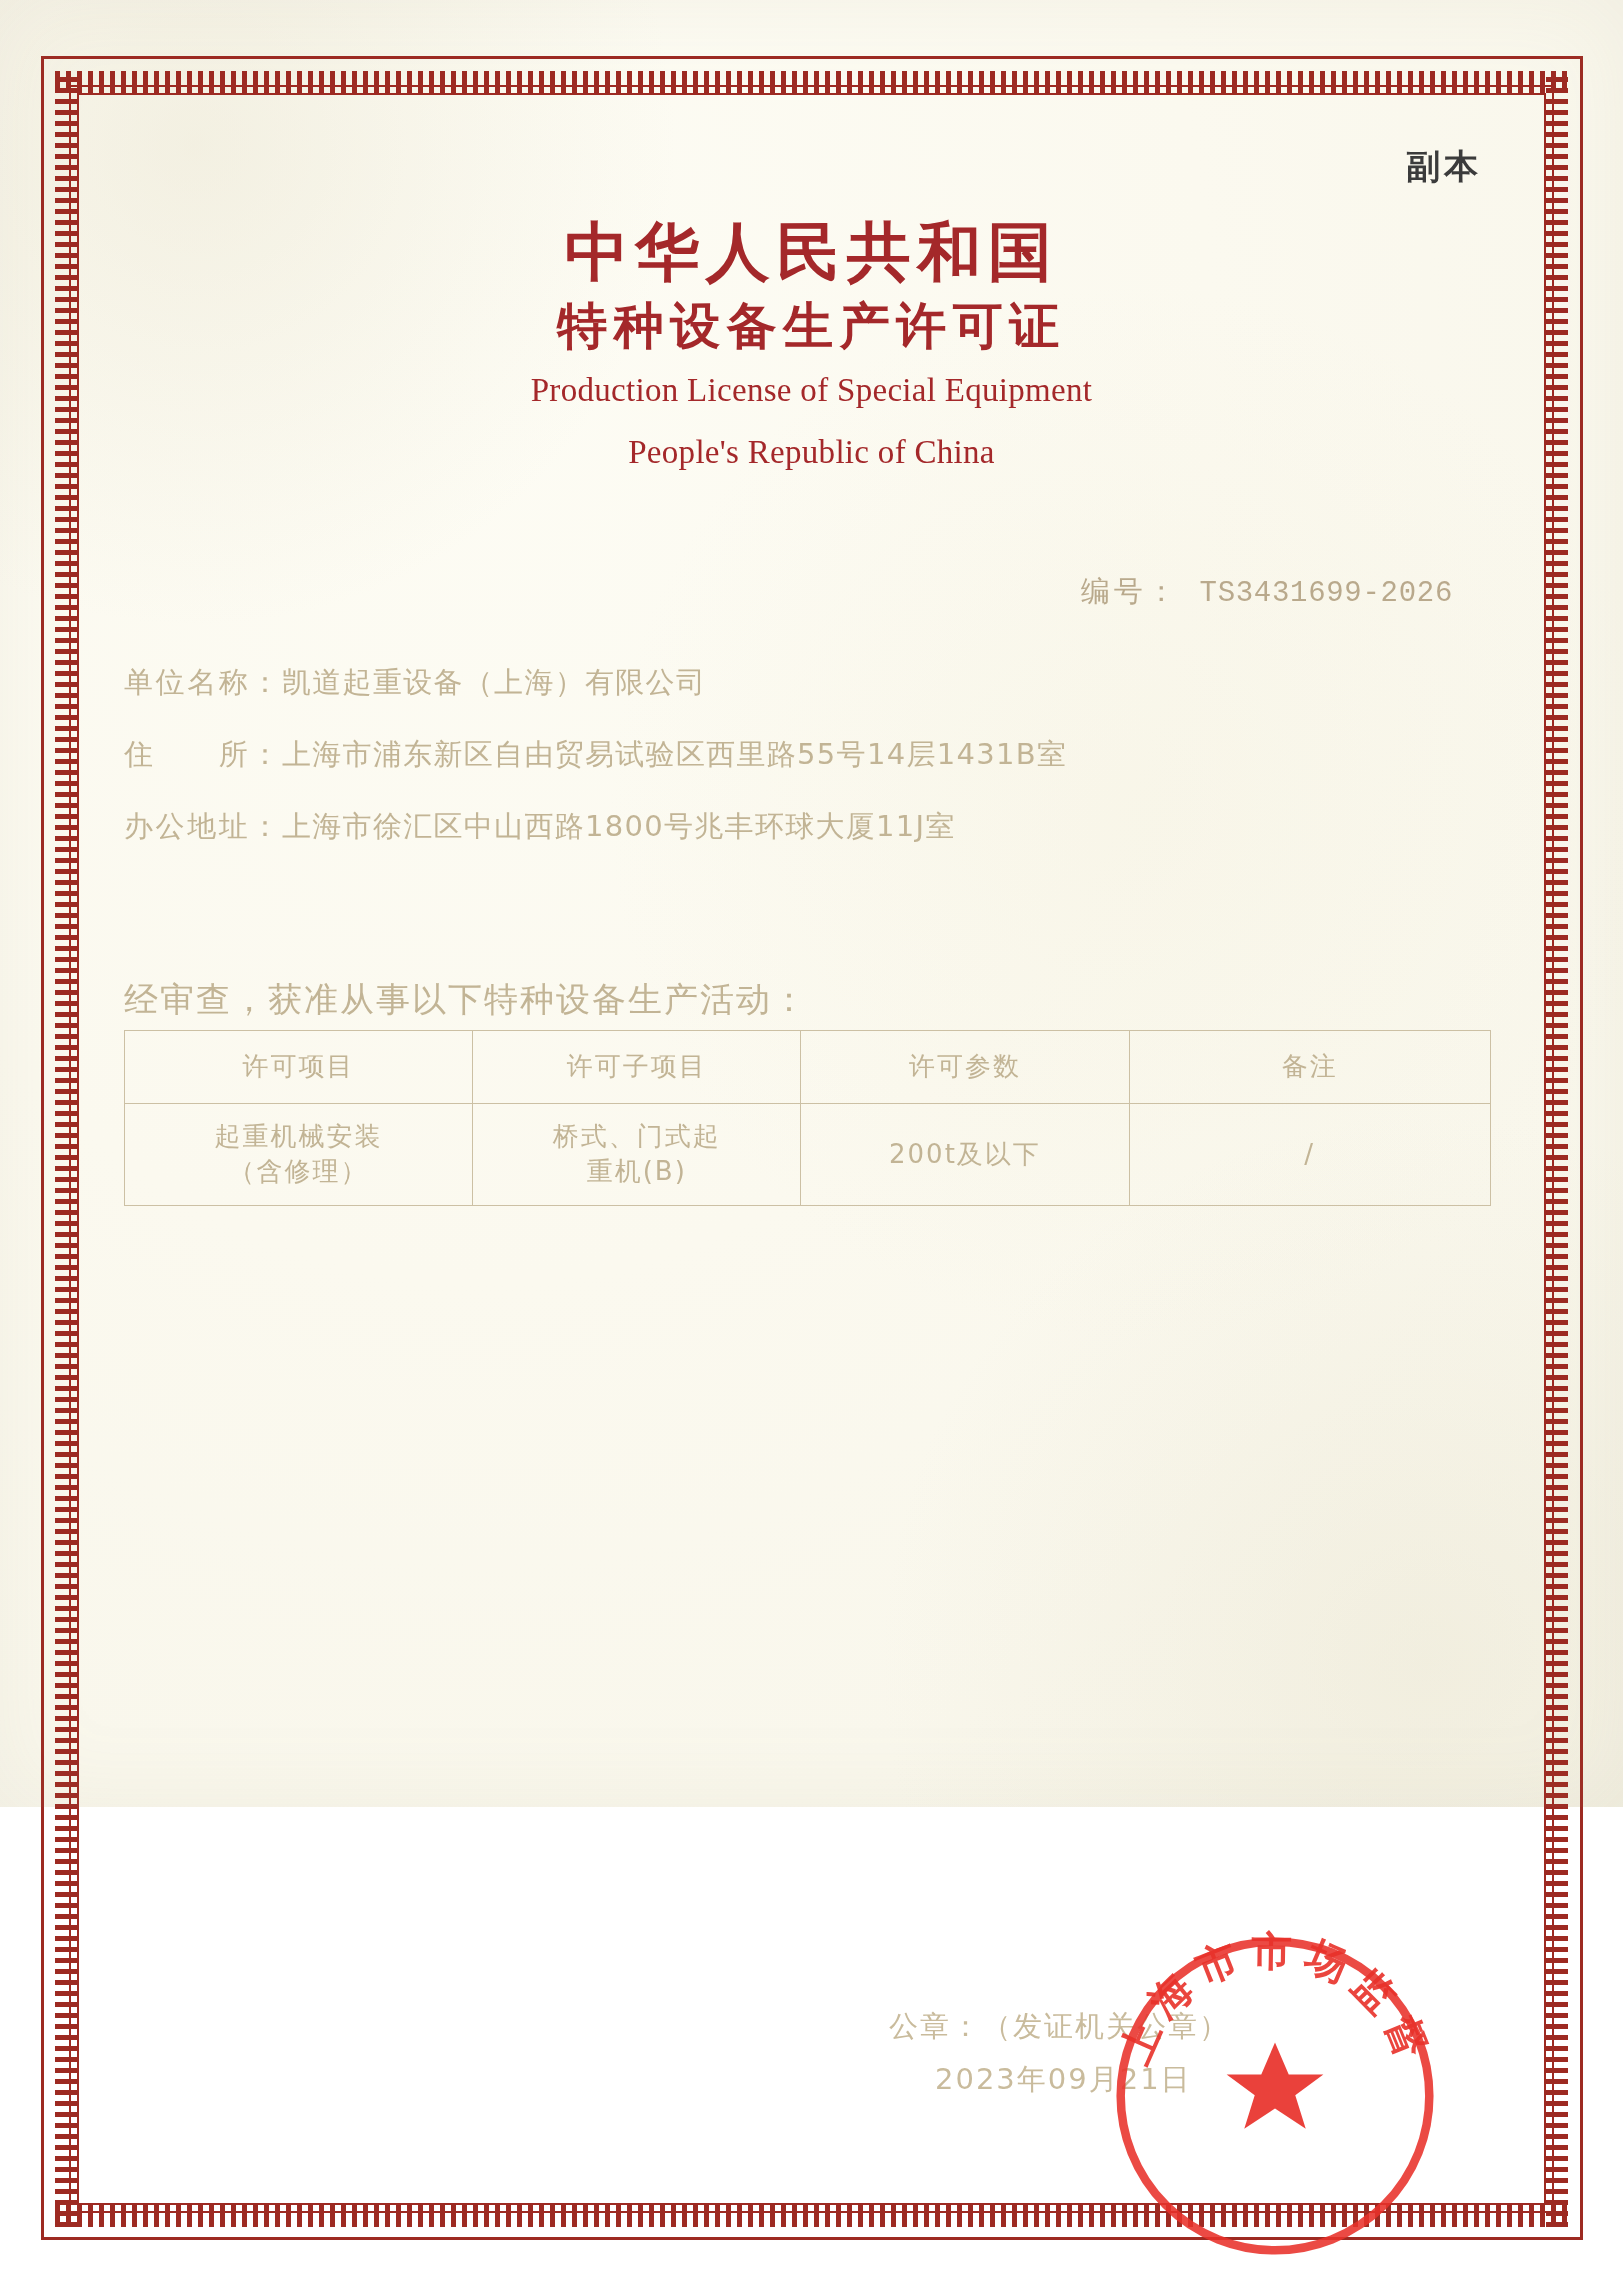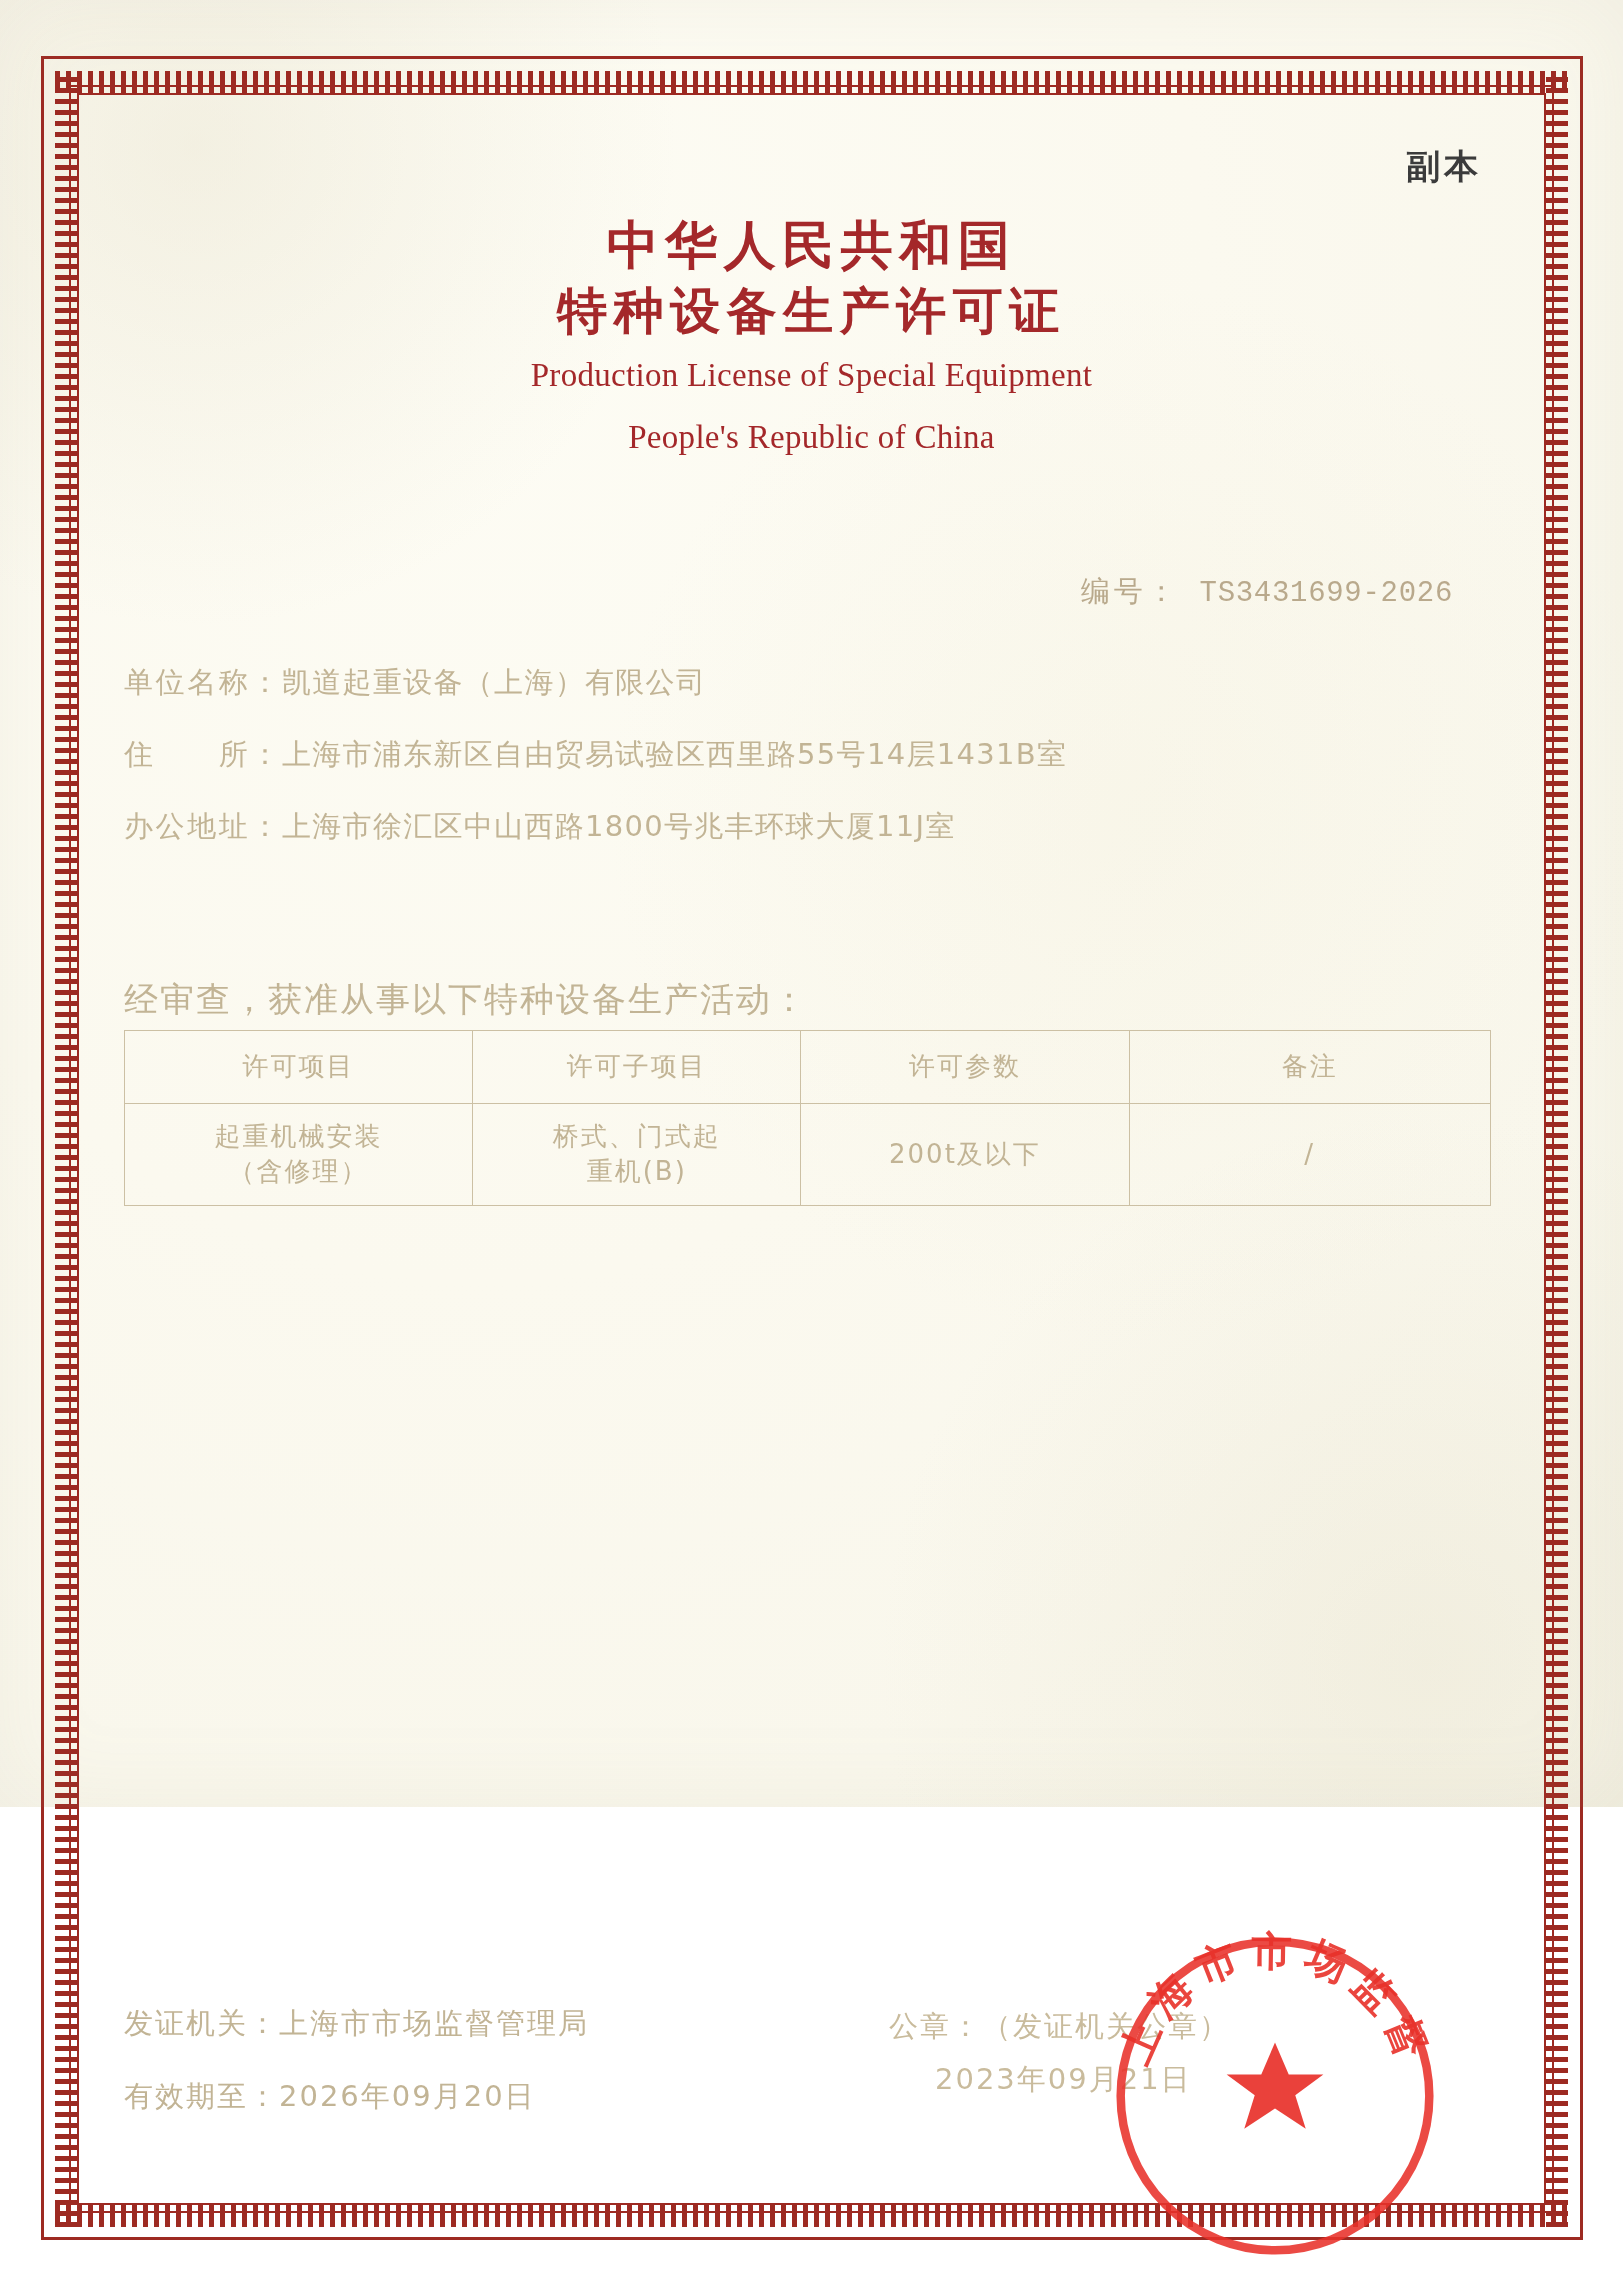--- a/index.html
+++ b/index.html
@@ -129,21 +129,21 @@
     width: 100%;
     text-align: center;
   }
   .title-cn1, .title-cn2 {
     font-family: "DejaVu Sans", sans-serif;
     font-weight: 700;
     color: #a4282a;
     letter-spacing: 6.5px;
     line-height: 1.28;
   }
-  .title-cn1 { font-size: 52px; }
+  .title-cn1 { font-size: 64px; }
   .title-cn2 { font-size: 50px; }
   .title-en1, .title-en2 {
     font-family: "Liberation Serif", serif;
     color: #a4282a;
     font-size: 33px;
     line-height: 1.45;
     letter-spacing: 0.3px;
     margin-top: 14px;
   }
   .title-en1 { margin-top: 9.2px; }
@@ -317,28 +317,20 @@
       <tbody>
         <tr>
           <td class="col1"><span>起重机械安装</span><br><span>（含修理）</span></td>
           <td class="col2"><span>桥式、门式起</span><br><span>重机(B)</span></td>
           <td class="col3">200t及以下</td>
           <td class="col4">/</td>
         </tr>
       </tbody>
     </table>
 
-    <div class="footer">
-      <div class="row">
-        <span>发证机关：</span><span>上海市市场监督管理局</span>
-      </div>
-      <div class="row">
-        <span>有效期至：</span><span>2026年09月20日</span>
-      </div>
-    </div>
 
     <div class="seal-text">公章：（发证机关公章）</div>
     <div class="seal-date">2023年09月21日</div>
 
     <div class="seal">
       <svg width="340" height="340" viewBox="0 0 520 520" xmlns="http://www.w3.org/2000/svg">
         <defs>
           <path id="sealArc" d="M 60,260 A 200,200 0 1 1 460,260"></path>
           <path id="sealArcBottom" d="M 80,260 A 180,180 0 0 0 440,260"></path>
         </defs>

